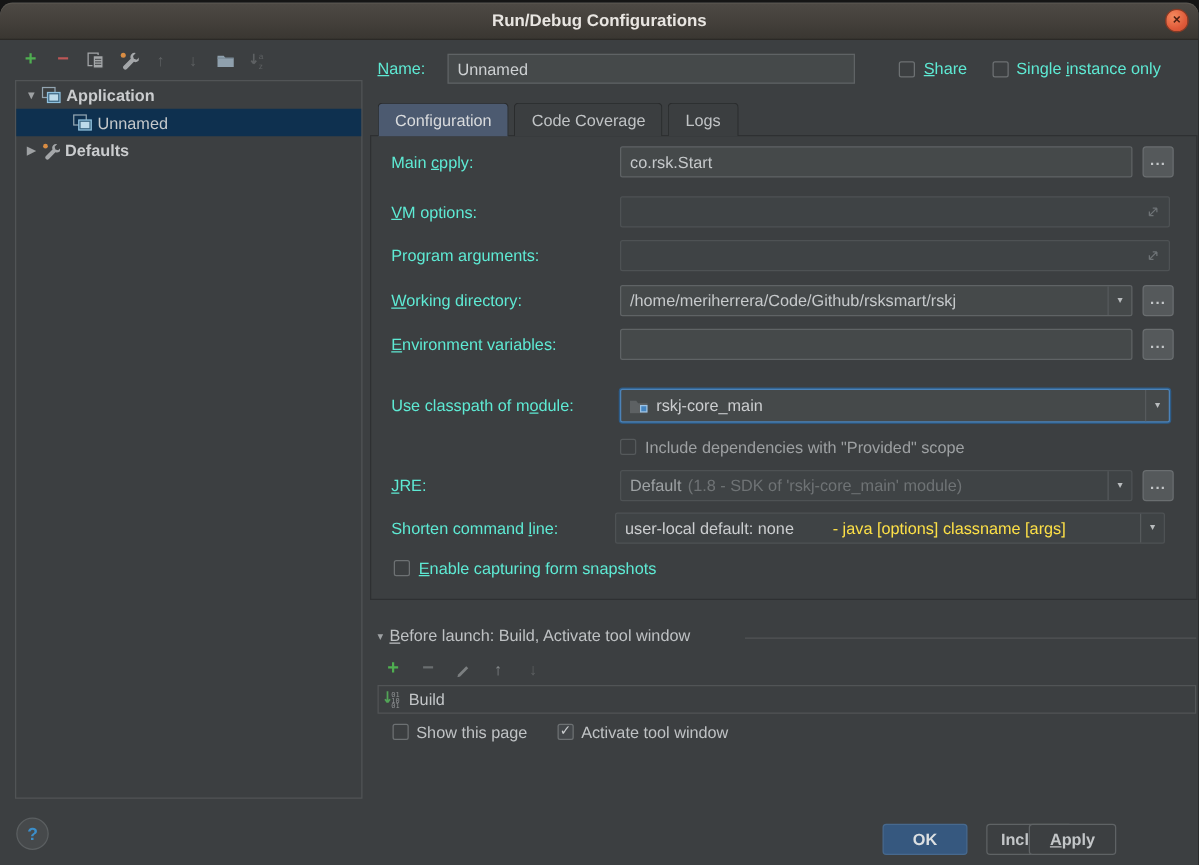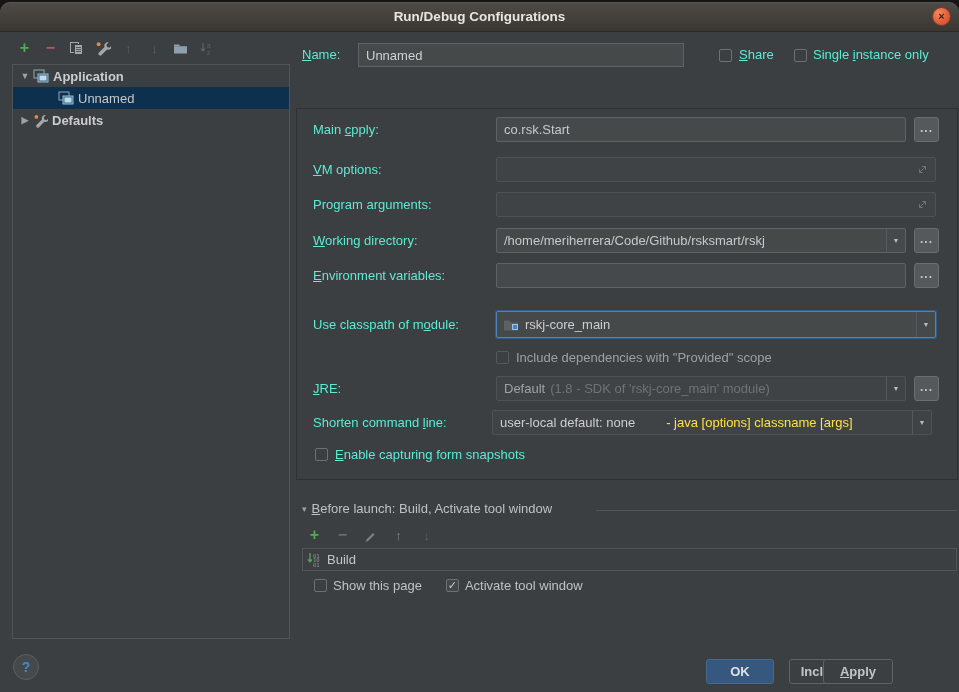--- a/index.html
+++ b/index.html
@@ -180,20 +180,31 @@
     </div>
   </div>
 
   <div class="abs lbl" style="left:302px;top:40px;line-height:26px;"><span></span><span class="mn">N</span><span>ame:</span></div>
   <input class="name-input" value="Unnamed" style="">
   <span class="cb abs" style="left:719px;top:47px;"></span>
   <div class="abs lbl" style="left:739px;top:40px;line-height:26px;"><span></span><span class="mn">S</span><span>hare</span></div>
   <span class="cb abs" style="left:794px;top:47px;"></span>
   <div class="abs lbl" style="left:813px;top:40px;line-height:26px;"><span>Single </span><span class="mn">i</span><span>nstance only</span></div>
 
+  <div class="tabs">
+    <div class="tab active">
+        <span>Configuration</span>
+      </div>
+    <div class="tab">
+        <span>Code Coverage</span>
+      </div>
+    <div class="tab">
+        <span>Logs</span>
+      </div>
+  </div>
 
   <div class="panel">
 
     <div class="flabel lbl" style="top:8px;"><span>Main </span><span class="mn">c</span><span>pply:</span></div>
     <div class="field" style="left:199px;top:8px;width:410px;">
         <span>co.rsk.Start</span>
       </div>
     <div class="dots-btn" style="left:617px;top:8px;"><span>...</span></div>
 
     <div class="flabel lbl" style="top:48px;"><span></span><span class="mn">V</span><span>M options:</span></div>

